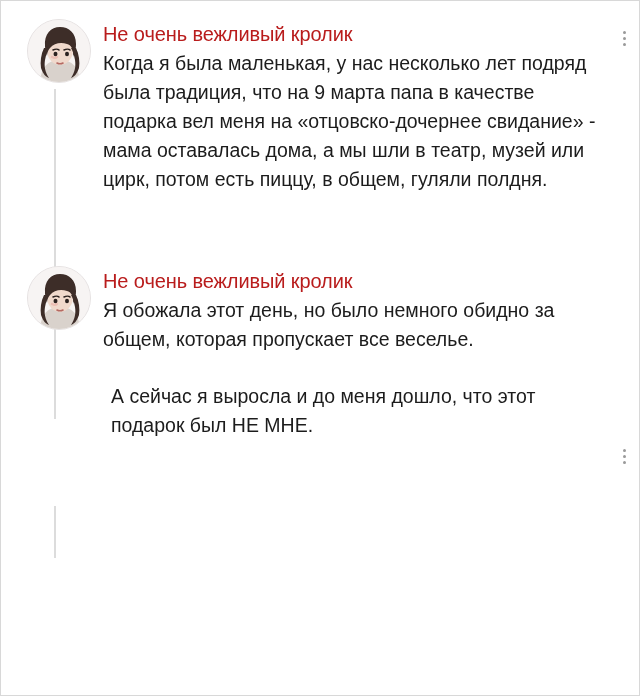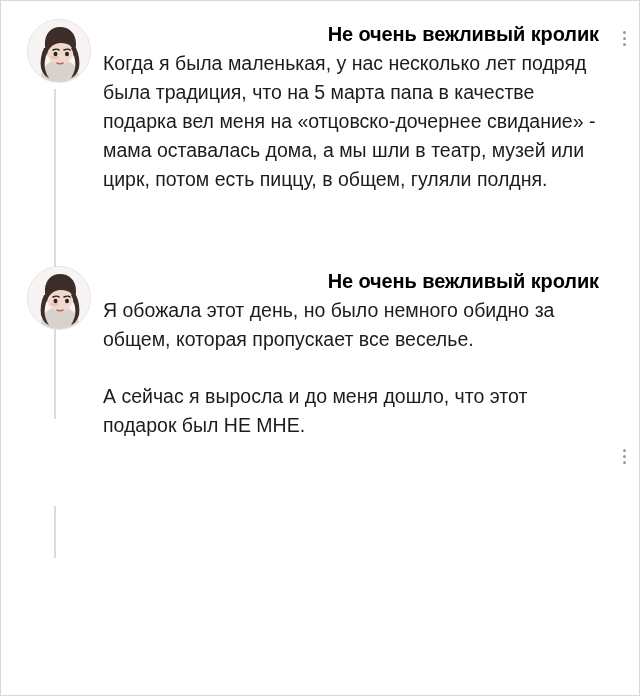--- a/index.html
+++ b/index.html
@@ -67,35 +67,35 @@
   .line-2 { top: 505px; height: 52px; }
 
   .body-col {
     flex: 1 1 auto;
     padding-left: 8px;
     padding-right: 18px;
     min-width: 0;
   }
   .author {
     font-size: 20px;
-    font-weight: bold;
+    font-weight: normal;
     line-height: 26px;
     margin: 2px 0 2px 0;
-    color: #000000;
+    color: #b91c1c;
     letter-spacing: -0.1px;
-    text-align: right;
   }
   .paragraph {
     font-size: 19.5px;
     line-height: 29px;
     color: #1c1c1c;
     margin: 0;
   }
   .paragraph + .paragraph {
     margin-top: 28px;
+    margin-left: 8px;
   }
   .menu-dots {
     position: absolute;
     right: 6px;
     width: 18px;
     display: flex;
     flex-direction: column;
     align-items: center;
     gap: 3px;
     cursor: pointer;
@@ -148,21 +148,21 @@
             <path d="M36 30c2-1 5-1 6 0" stroke="#2b2220" stroke-width="1.6" fill="none" stroke-linecap="round"></path>
             <ellipse cx="27.5" cy="34" rx="2" ry="2.2" fill="#2b2220"></ellipse>
             <ellipse cx="39" cy="34" rx="2" ry="2.2" fill="#2b2220"></ellipse>
             <path d="M29 43c2 1 4 1 6 0" stroke="#b56a63" stroke-width="1.6" fill="none" stroke-linecap="round"></path>
             <path d="M24 37c2 1 4 1 5 0" stroke="#e8a39c" stroke-width="2.4" fill="none" stroke-linecap="round" opacity="0.5"></path>
           </svg>
         </div>
       </div>
       <div class="body-col">
         <div class="author">Не очень вежливый кролик</div>
-        <p class="paragraph">Когда я была маленькая, у нас несколько лет подряд была традиция, что на 5 марта папа в качестве подарка вел меня на «отцовско-дочернее свидание» - мама оставалась дома, а мы шли в театр, музей или цирк, потом есть пиццу, в общем, гуляли полдня.</p>
+        <p class="paragraph">Когда я была маленькая, у нас несколько лет подряд была традиция, что на 9 марта папа в качестве подарка вел меня на «отцовско-дочернее свидание» - мама оставалась дома, а мы шли в театр, музей или цирк, потом есть пиццу, в общем, гуляли полдня.</p>
       </div>
     </div>
 
     <div class="post post-2">
       <div class="avatar-col">
         <div class="avatar">
           <svg viewBox="0 0 64 64" xmlns="http://www.w3.org/2000/svg" aria-hidden="true">
             <rect x="0" y="0" width="64" height="64" fill="#f7f4f3"></rect>
             <path d="M12 62c1-14 7-22 20-22s19 8 20 22z" fill="#d9d2cc"></path>
             <ellipse cx="32" cy="30" rx="13" ry="15" fill="#f0d9cc"></ellipse>

